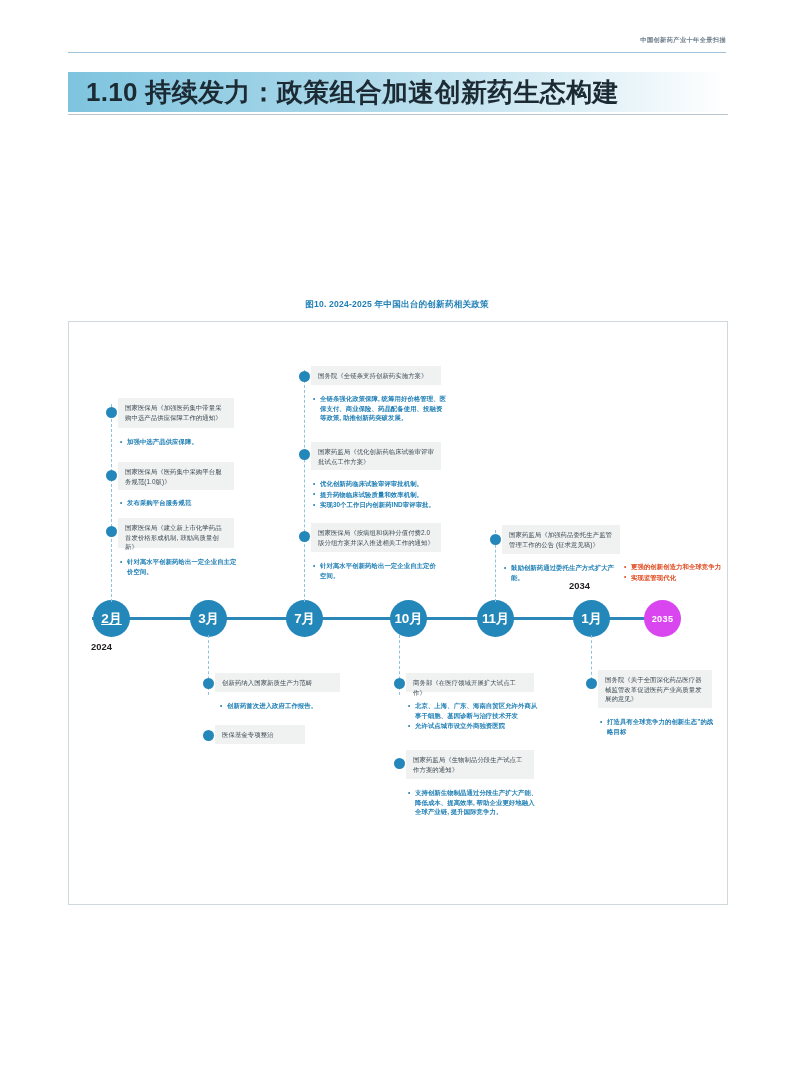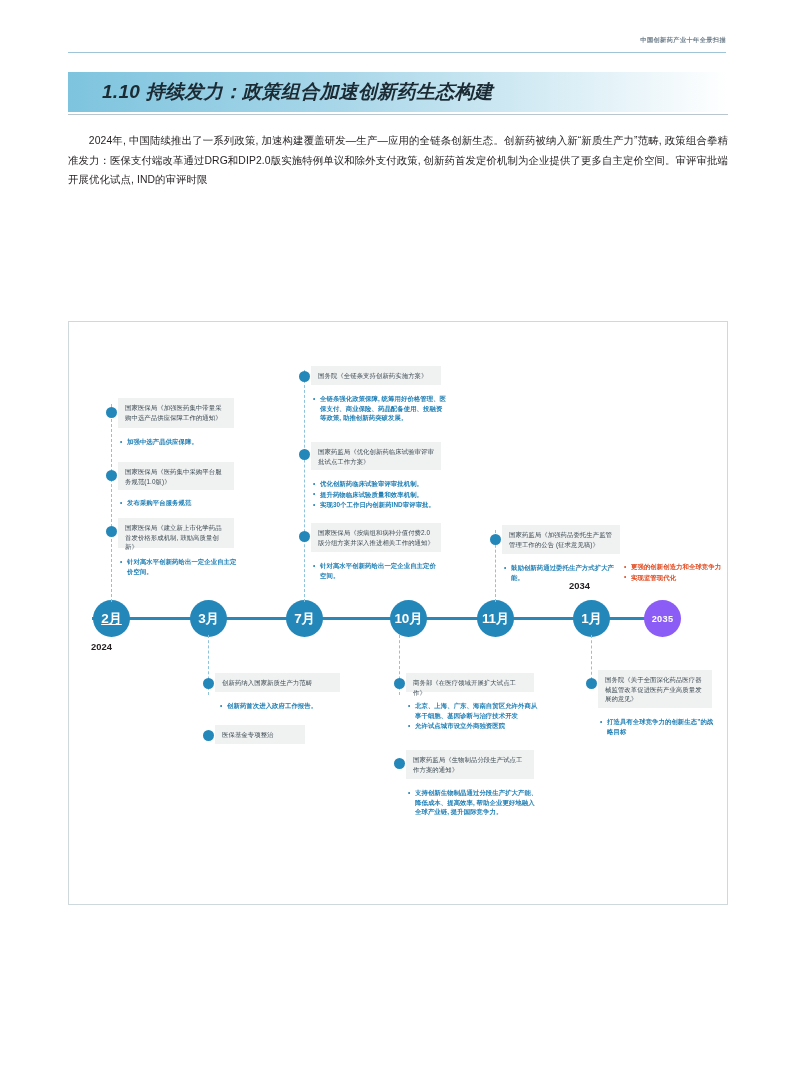--- a/index.html
+++ b/index.html
@@ -54,27 +54,26 @@
     position: absolute;
     left: 68px;
     top: 72px;
     width: 660px;
     height: 40px;
     background: linear-gradient(to right, #7ec4de 0%, #a9d7e9 42%, #ffffff 100%);
     display: flex;
     align-items: center;
   }
   .title-band .title-text {
-    font-size: 19px;
+    font-size: 26px;
     font-weight: 700;
     color: #1b2a33;
-    padding-left: 34px;
+    padding-left: 18px;
     letter-spacing: .3px;
     white-space: nowrap;
-    font-style: italic;
   }
   .title-rule {
     position: absolute;
     left: 68px;
     top: 114px;
     width: 660px;
     height: 1px;
     background: #b9c6cd;
   }
 
@@ -141,21 +140,21 @@
     background: #2487b9;
     color: #fff;
     display: flex;
     align-items: center;
     justify-content: center;
     font-size: 13.5px;
     font-weight: 700;
     letter-spacing: -.2px;
   }
   .node.final {
-    background: #8b5cf6;
+    background: #d946ef;
     font-size: 9.2px;
     letter-spacing: .3px;
     text-align: right;
   }
 
   .year-label {
     position: absolute;
     font-size: 9.4px;
     font-weight: 700;
     color: #231f20;
@@ -236,23 +235,23 @@
     <div class="rh-text">中国创新药产业十年全景扫描</div>
     <div class="rh-rule"></div>
   </div>
 
   <div class="title-band">
     <div class="title-text">1.10 持续发力：政策组合加速创新药生态构建</div>
   </div>
   <div class="title-rule"></div>
 
   <div class="body-cols">
-    <p class="indent">2024年, 中国陆续推出了一系列政策, 加速构建覆盖研发—生产—应用的全链条创新生态。创新药被纳入新“新质生产力”范畴, 政策组合拳精准发力：医保支付端改革通过DRG和DIP2.0版实施特例单议和除外支付政策, 创新药首发定价机制为企业提供了更多自主定价空间。审评审批端开展优化试点, IND的审评时限</p>
-  </div>
-
+  </div>
+
+  <div class="fig-caption">图10. 2024-2025 年中国出台的创新药相关政策</div>
 
   <div class="fig-box"></div>
 
   <div class="axis-line"></div>
 
   <div class="node" style="left:93px;text-decoration:underline;">2月</div>
   <div class="node" style="left:190px;">3月</div>
   <div class="node" style="left:286px;">7月</div>
   <div class="node" style="left:390px;">10月</div>
   <div class="node" style="left:477px;">11月</div>

